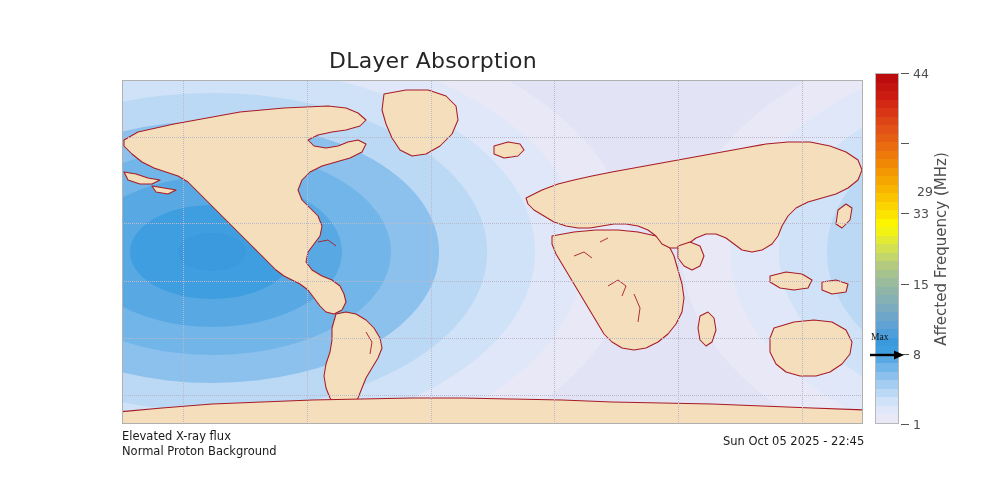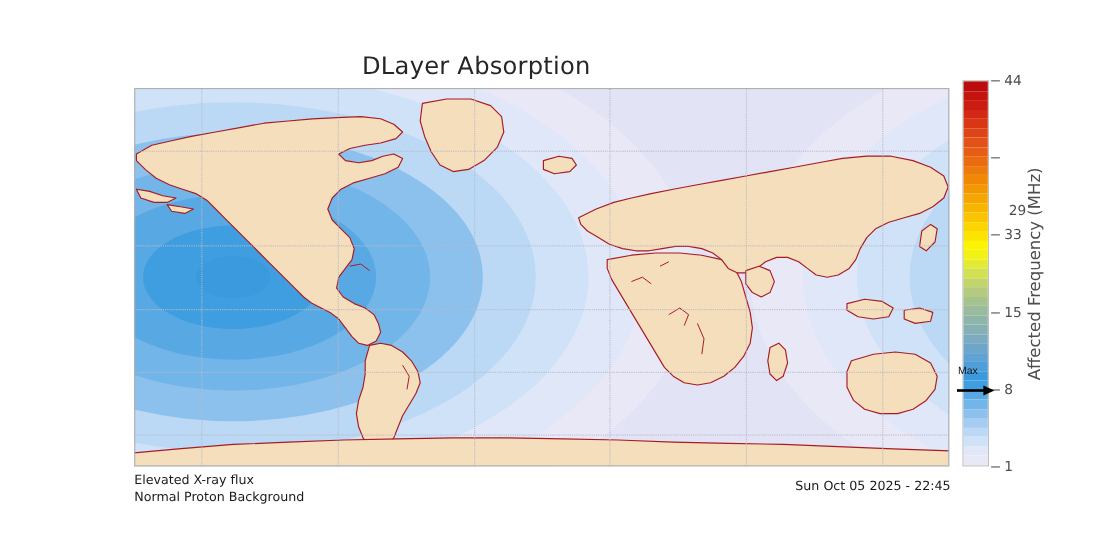--- a/index.html
+++ b/index.html
@@ -54,21 +54,21 @@
   }
   #cb-axis-label span{
     transform:rotate(-90deg);white-space:nowrap;
     font-size:15px;color:#4d4d4d;
   }
 
   
   #max-marker{position:absolute;left:869px;top:334px;width:46px;height:24px;}
   #max-marker .mx-label{
     position:absolute;left:2px;top:-2px;font-size:9.5px;color:#111;
-    font-family:Liberation Sans, sans-serif;
+    font-family:Liberation Serif, serif;
   }
   #max-marker .mx-arrow{position:absolute;left:1px;top:12px;}
 
   
   #status-notes{position:absolute;left:122px;top:429px;font-size:11.5px;color:#1a1a1a;line-height:15px;}
   #timestamp{position:absolute;left:723px;top:434px;font-size:11.5px;color:#1a1a1a;}
   #credit{position:absolute;left:10px;top:478px;font-size:11.5px;color:#1a1a1a;font-style:italic;font-weight:bold;}
   #credit .c-url{font-weight:normal;}
 </style>
 </head>

